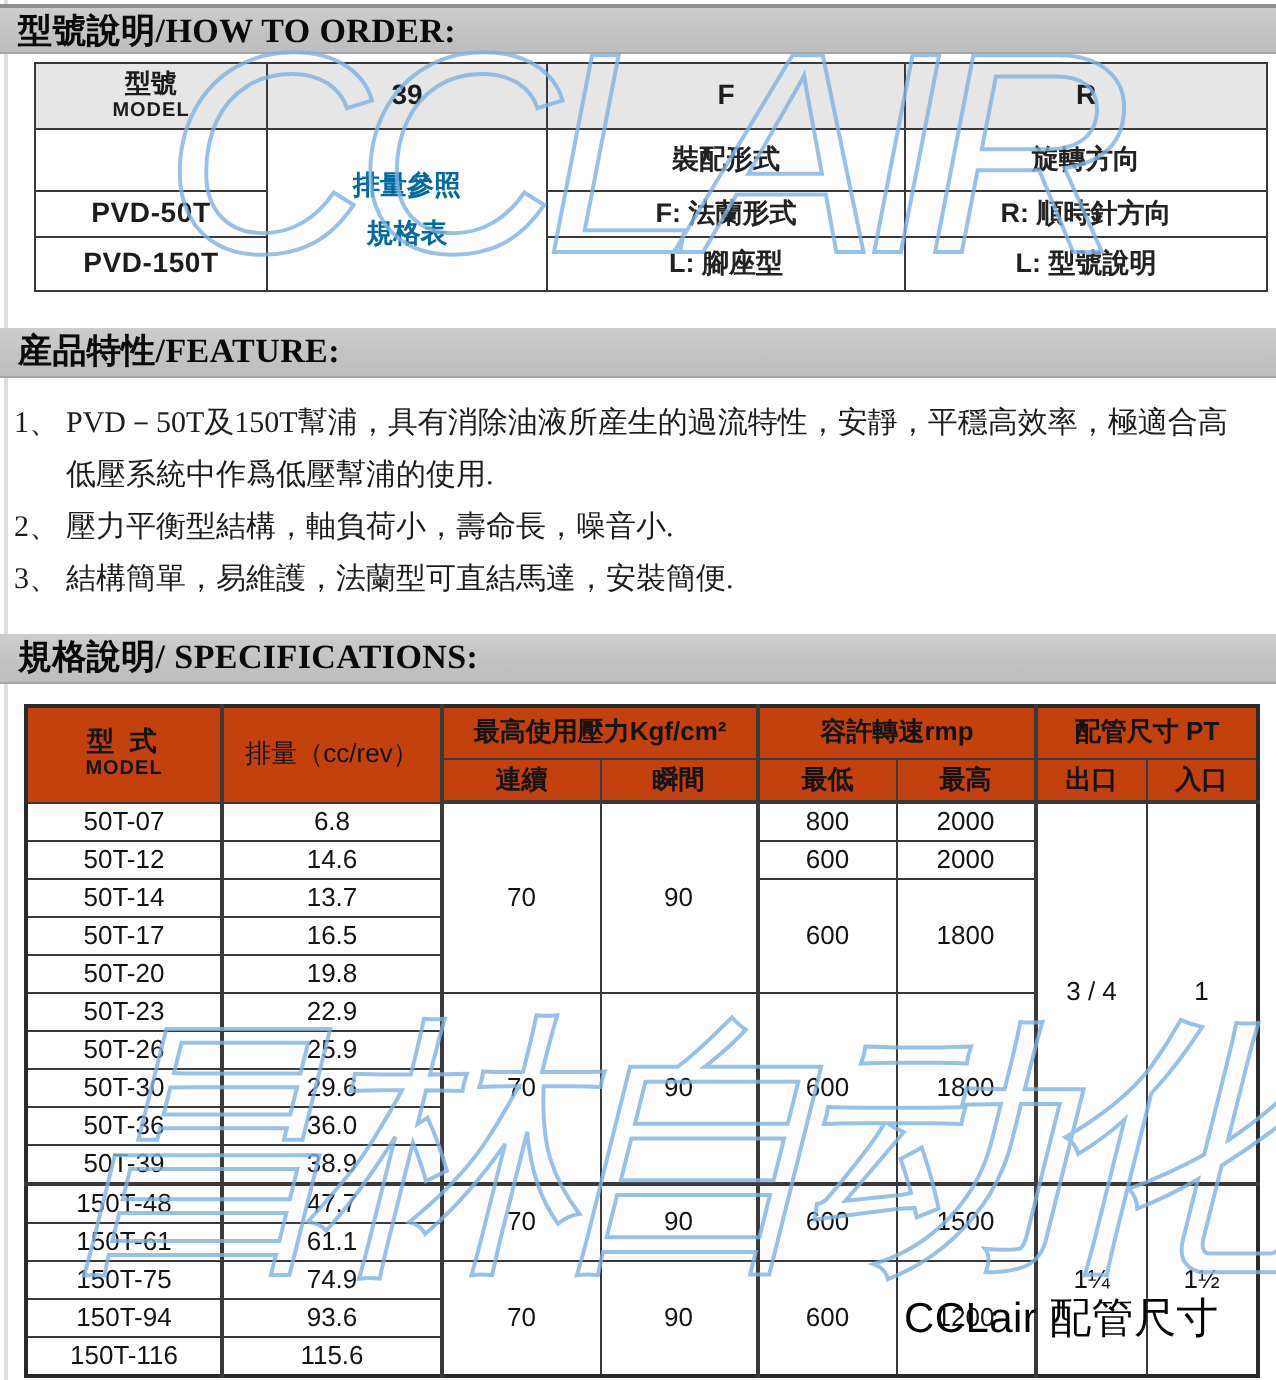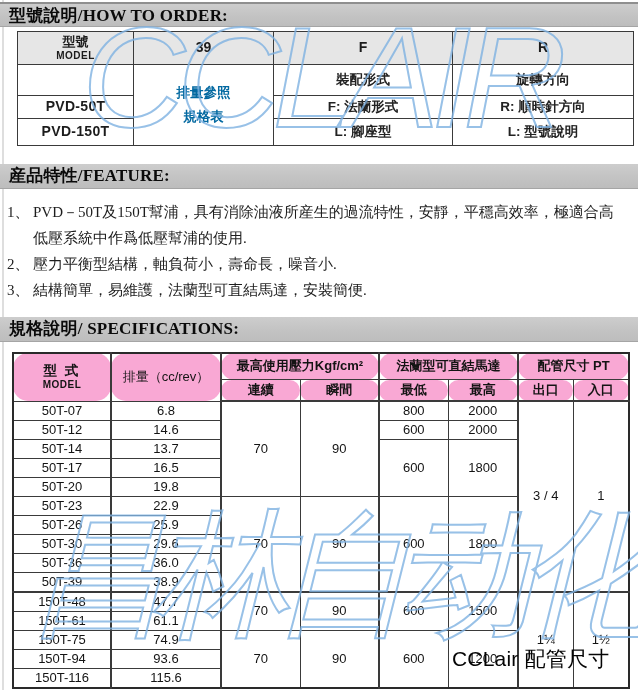--- a/index.html
+++ b/index.html
@@ -49,21 +49,21 @@
   
   .spec-table{
     position:absolute;left:12px;top:352px;width:616px;
     font-size:13px;color:#141414;
   }
   .spec-table td,.spec-table th{
     border:1px solid #3a3a3a;text-align:center;vertical-align:middle;
     padding:0;line-height:1.1;overflow:hidden;font-weight:normal;
   }
   .spec-table{border:2px solid #2a2a2a;}
-  .spec-table thead th{background:#f9a8d4;font-size:13px;border-radius:15px;}
+  .spec-table thead th{background:#c2410c;font-size:13px;}
   .spec-table thead .grp{font-weight:bold;height:25px;}
   .spec-table thead .sub{font-weight:bold;height:20px;}
   .spec-table thead .big{height:46px;}
   .spec-table .m-zh{display:block;font-weight:bold;font-size:13.5px;letter-spacing:2px;}
   .spec-table .m-en{display:block;font-weight:bold;font-size:10px;letter-spacing:0.5px;}
   .spec-table tbody td{height:18px;font-size:13px;}
   .spec-table .gs{border-left-width:2px;}
   .spec-table thead tr:last-child th{border-bottom-width:2px;}
   .spec-table .tsep td{border-top-width:2px;}
 
@@ -165,21 +165,21 @@
       <col style="width:56px">
   </colgroup>
   <thead>
     <tr>
       <th rowspan="2" class="big">
         <span class="m-zh">型 式</span>
         <span class="m-en">MODEL</span>
       </th>
       <th rowspan="2" class="big gs">排量（cc/rev）</th>
       <th colspan="2" class="grp gs">最高使用壓力Kgf/cm²</th>
-      <th colspan="2" class="grp gs">法蘭型可直結馬達</th>
+      <th colspan="2" class="grp gs">容許轉速rmp</th>
       <th colspan="2" class="grp gs">配管尺寸 PT</th>
     </tr>
     <tr>
       <th class="sub gs">連續</th>
       <th class="sub">瞬間</th>
       <th class="sub gs">最低</th>
       <th class="sub">最高</th>
       <th class="sub gs">出口</th>
       <th class="sub">入口</th>
     </tr>

